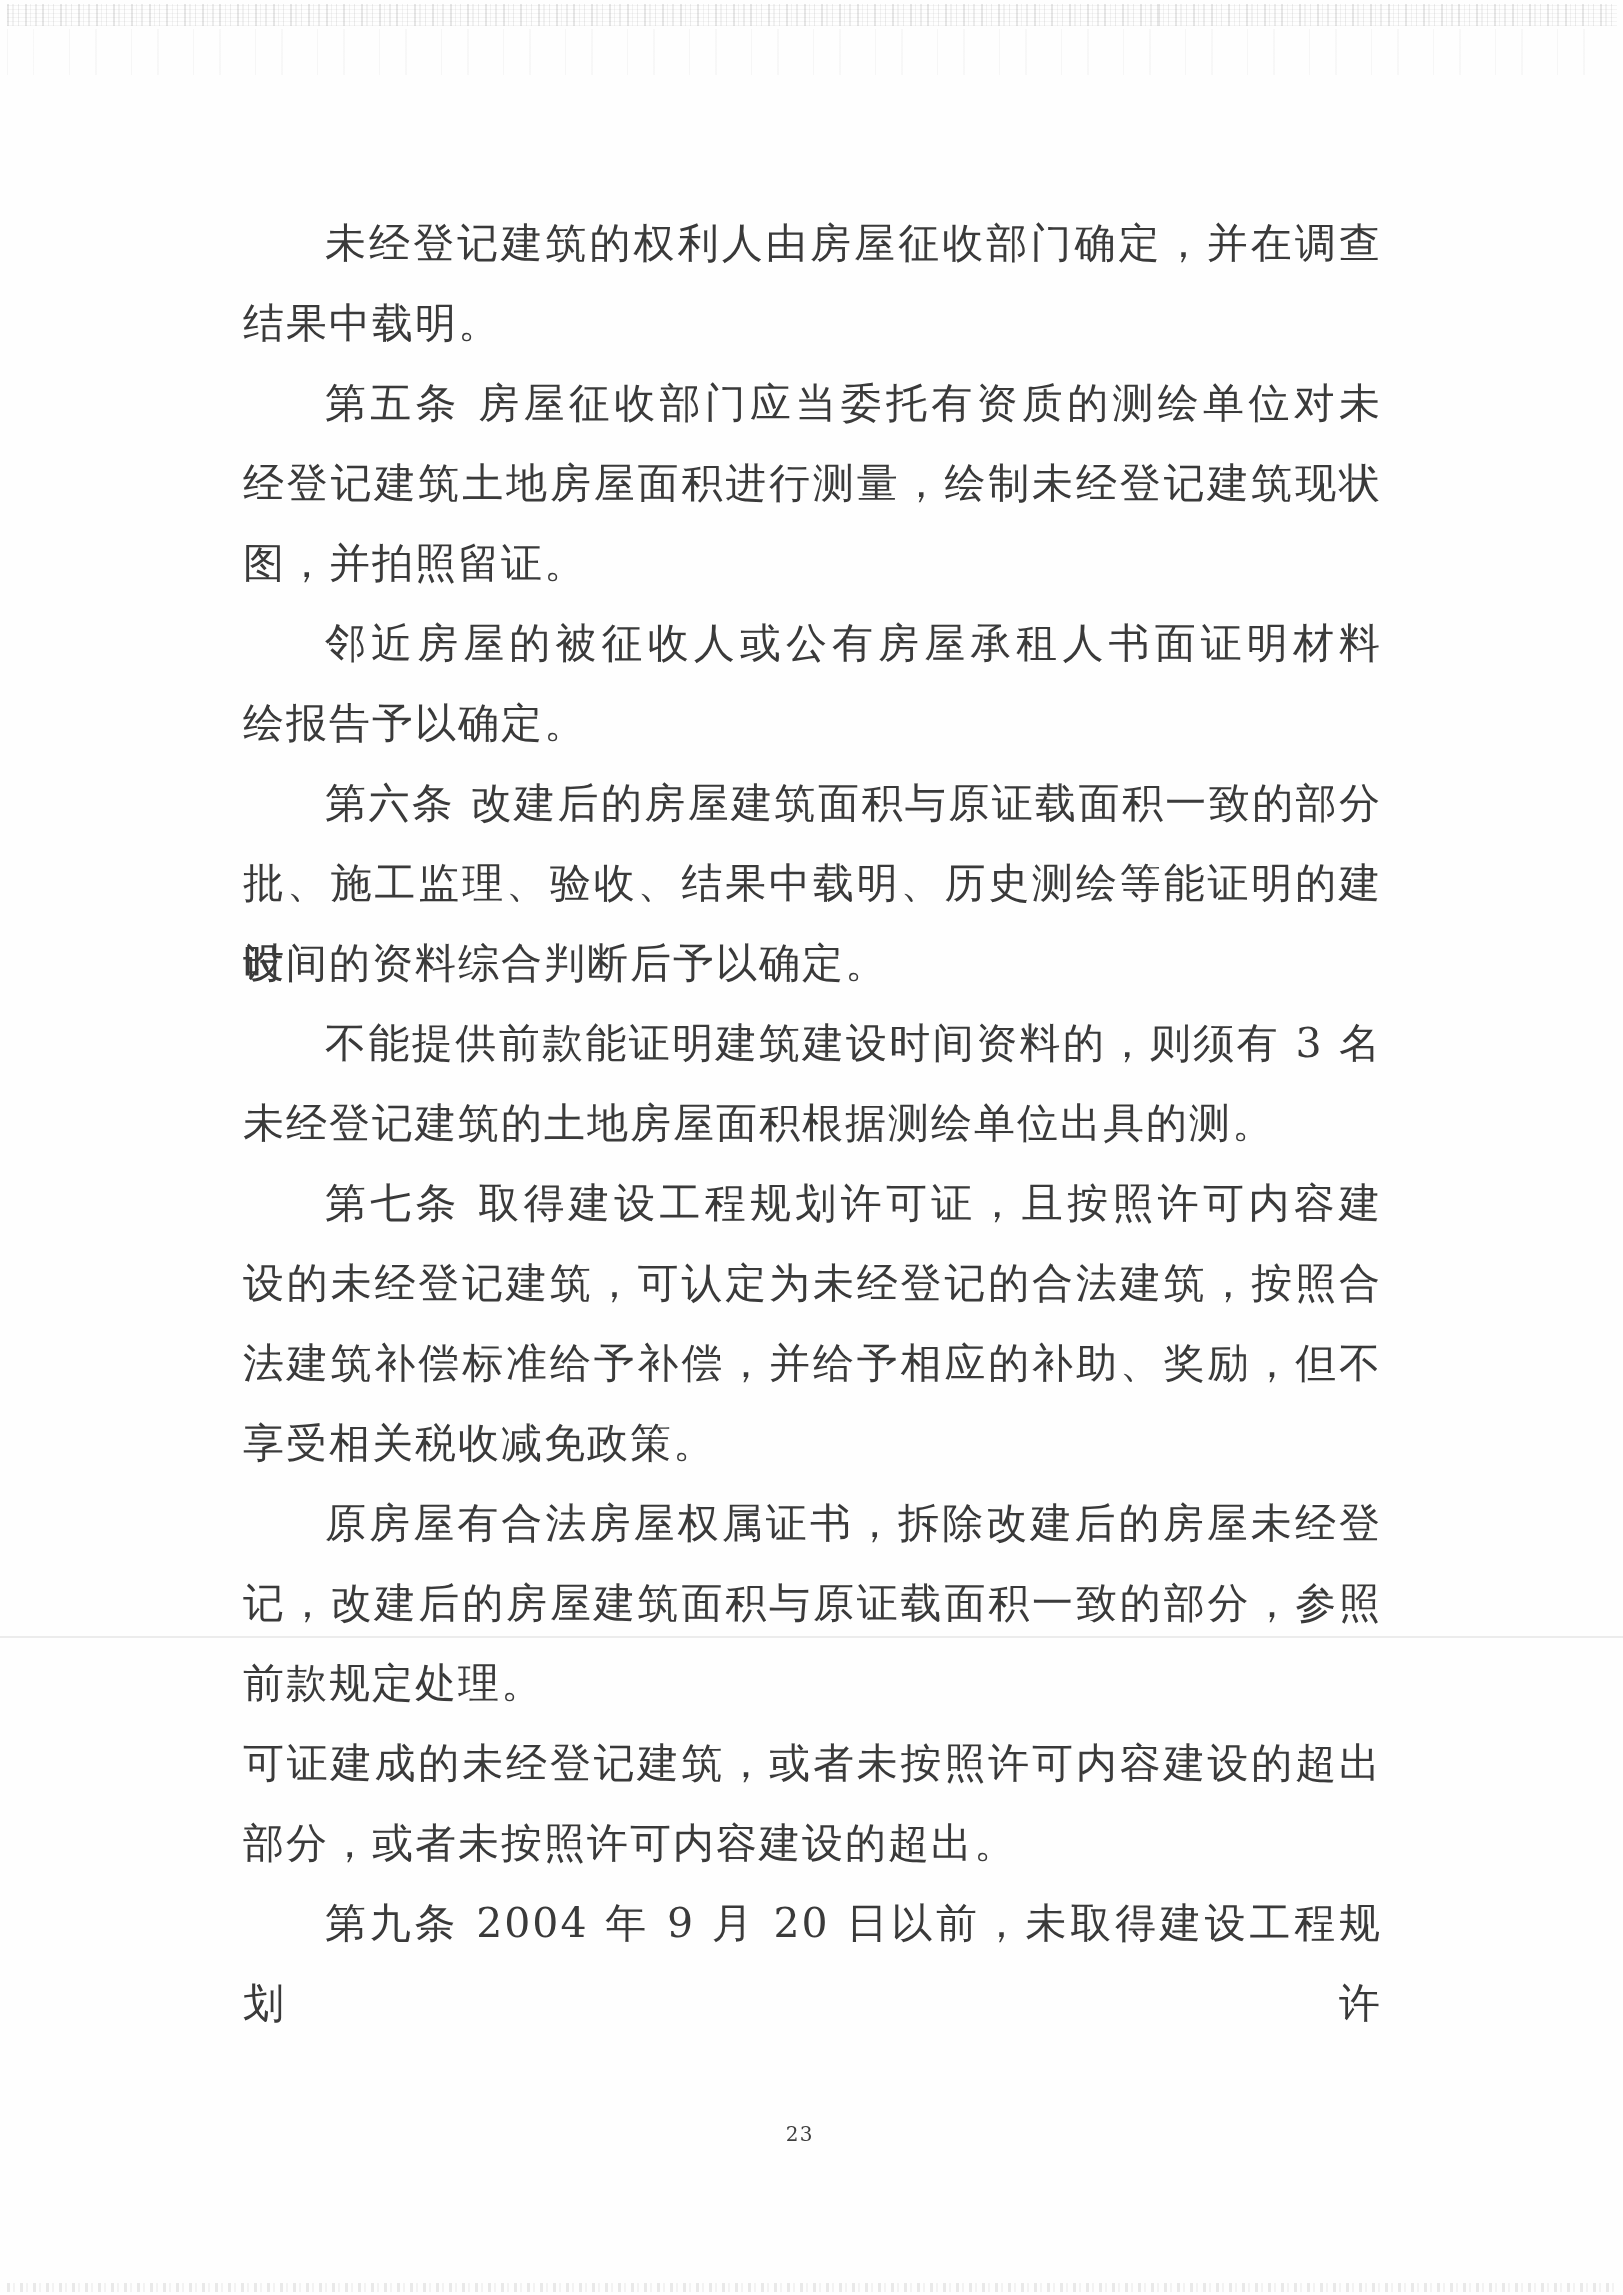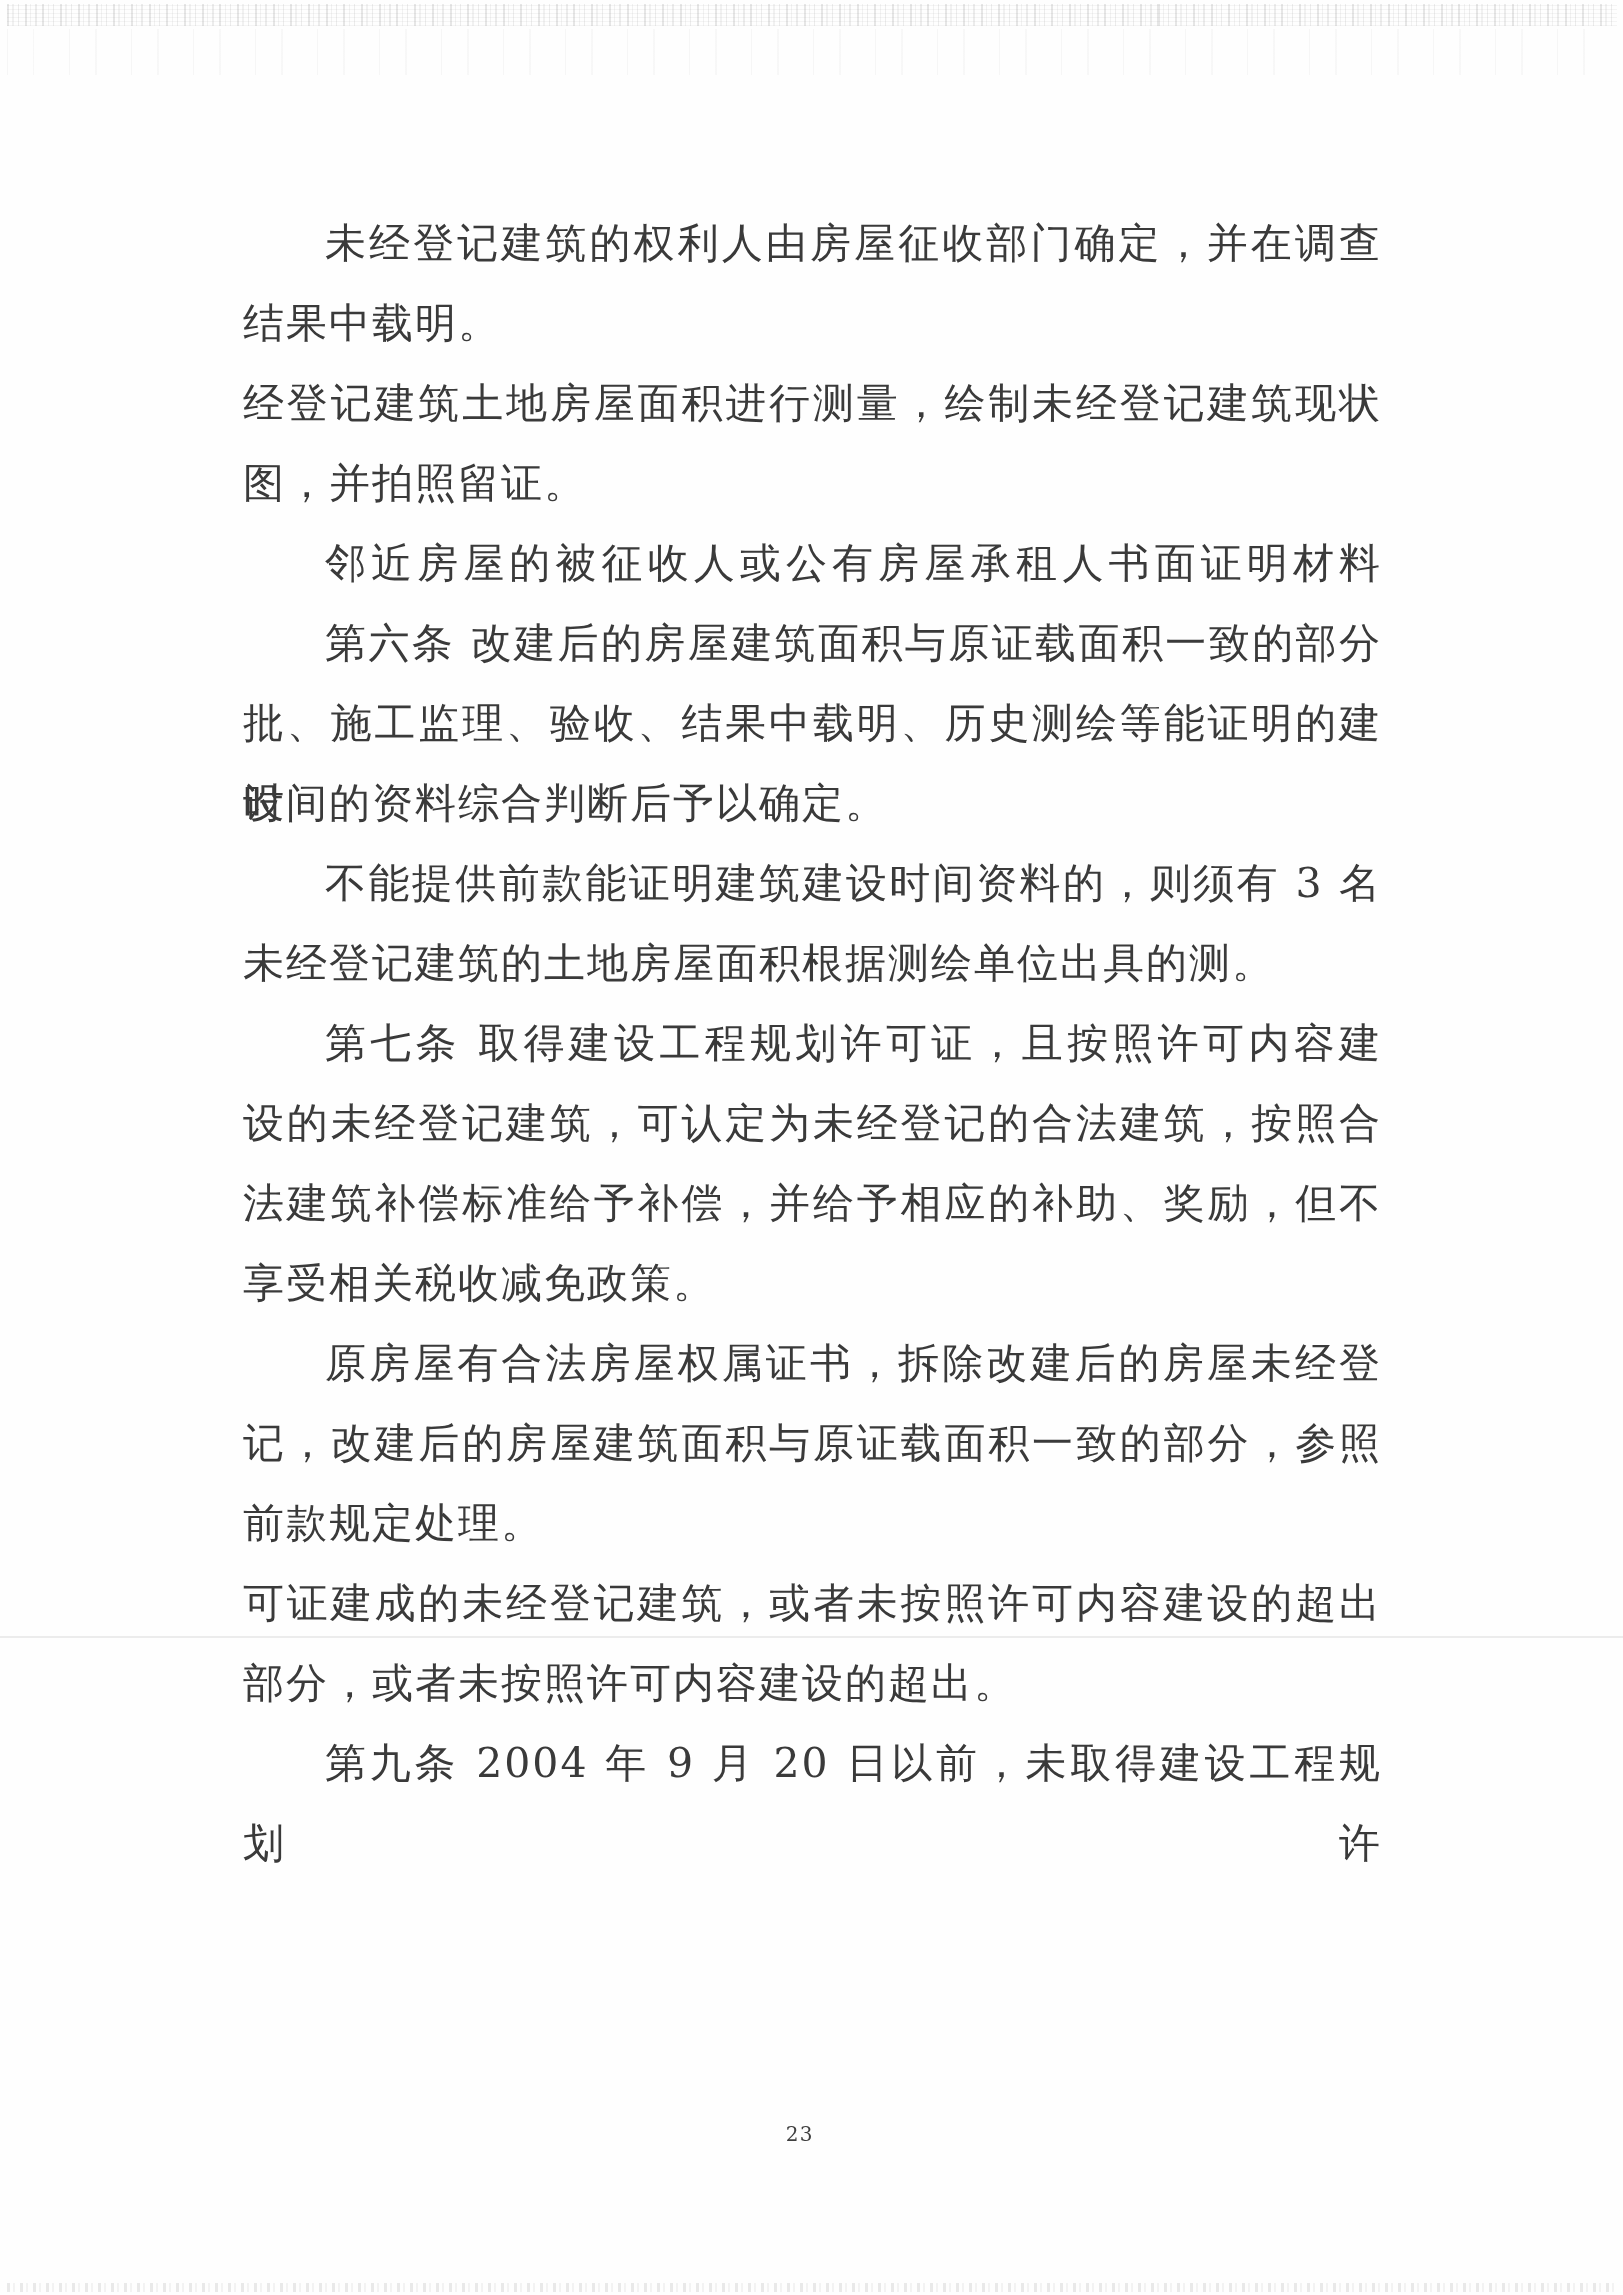--- a/index.html
+++ b/index.html
@@ -115,25 +115,27 @@
   <div class="noise-band-2"></div>
   <div class="faint-line"></div>
   <div class="noise-band-bottom"></div>
 
   <div class="textblock" id="textblock">
       <div class="para">
         <div class="line indent fill">未经登记建筑的权利人由房屋征收部门确定，并在调查</div>
         <div class="line">结果中载明。</div>
       </div>
       <div class="para">
+        <div class="line indent fill">第五条 房屋征收部门应当委托有资质的测绘单位对未</div>
         <div class="line fill">经登记建筑土地房屋面积进行测量，绘制未经登记建筑现状</div>
         <div class="line">图，并拍照留证。</div>
       </div>
       <div class="para">
         <div class="line indent fill">邻近房屋的被征收人或公有房屋承租人书面证明材料</div>
+        <div class="line">绘报告予以确定。</div>
       </div>
       <div class="para">
         <div class="line indent fill">第六条 改建后的房屋建筑面积与原证载面积一致的部分</div>
         <div class="line fill">批、施工监理、验收、结果中载明、历史测绘等能证明的建设</div>
         <div class="line">时间的资料综合判断后予以确定。</div>
       </div>
       <div class="para">
         <div class="line indent fill">不能提供前款能证明建筑建设时间资料的，则须有 3 名</div>
         <div class="line">未经登记建筑的土地房屋面积根据测绘单位出具的测。</div>
       </div>

